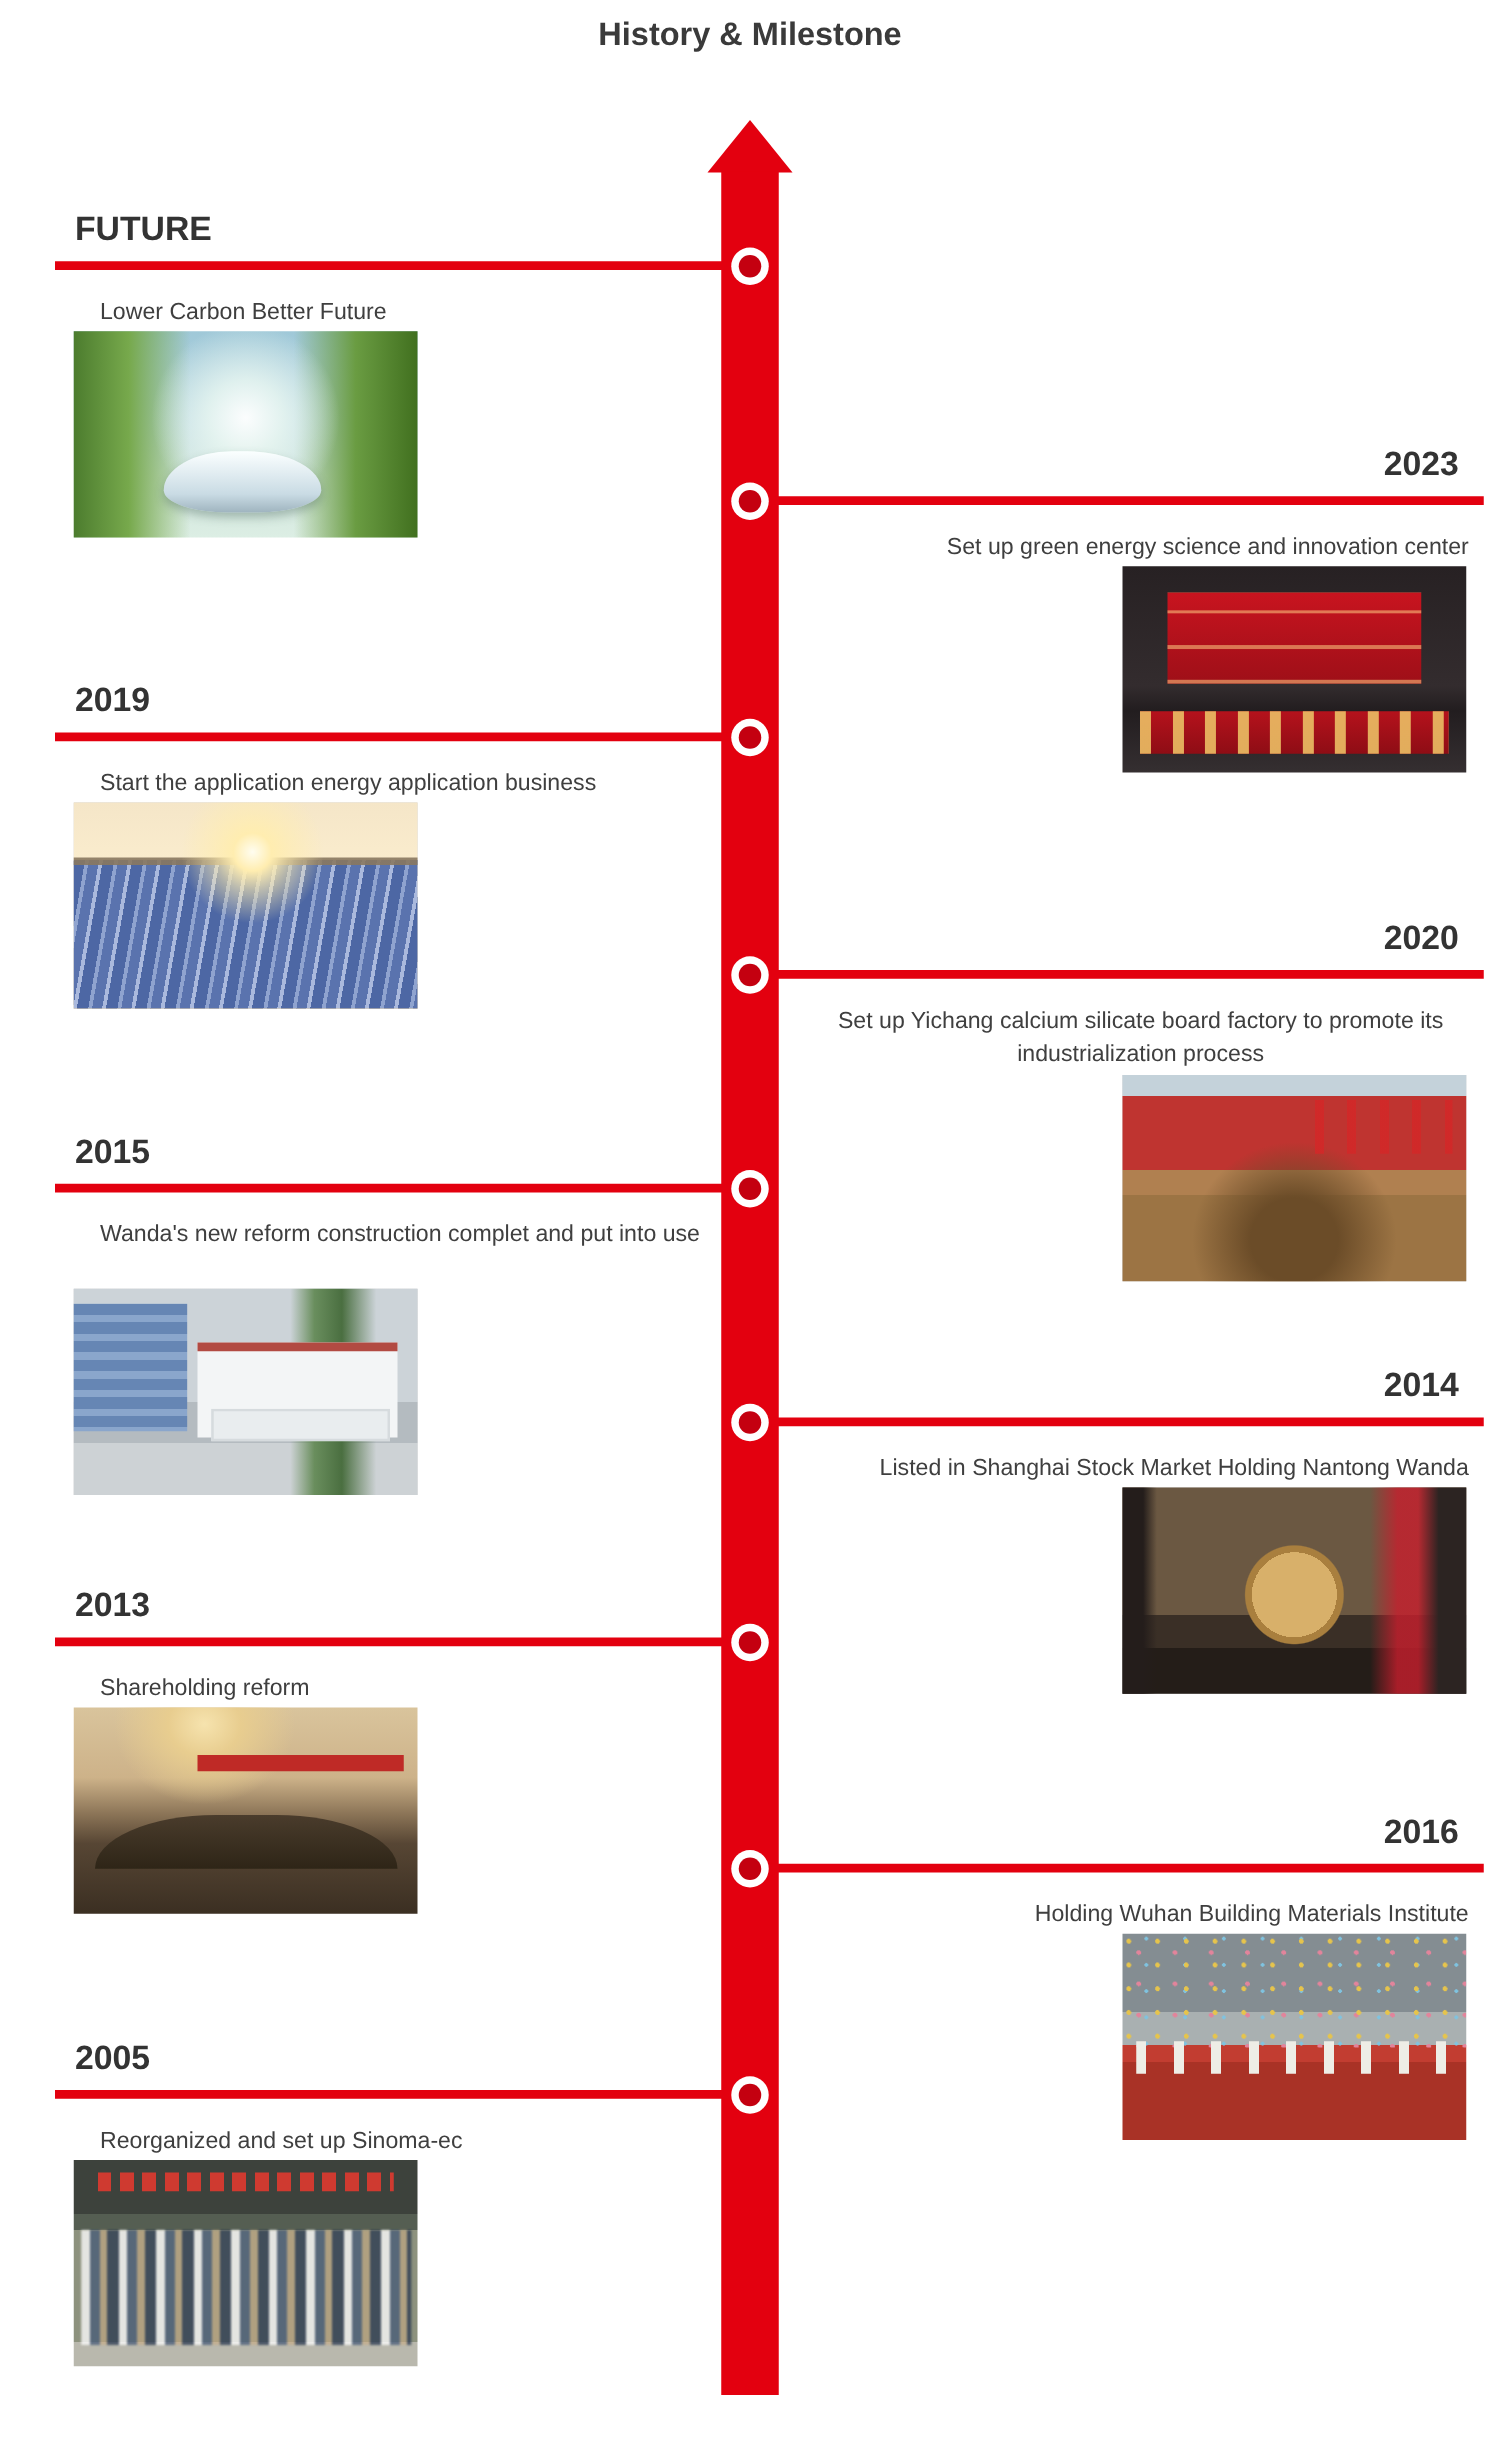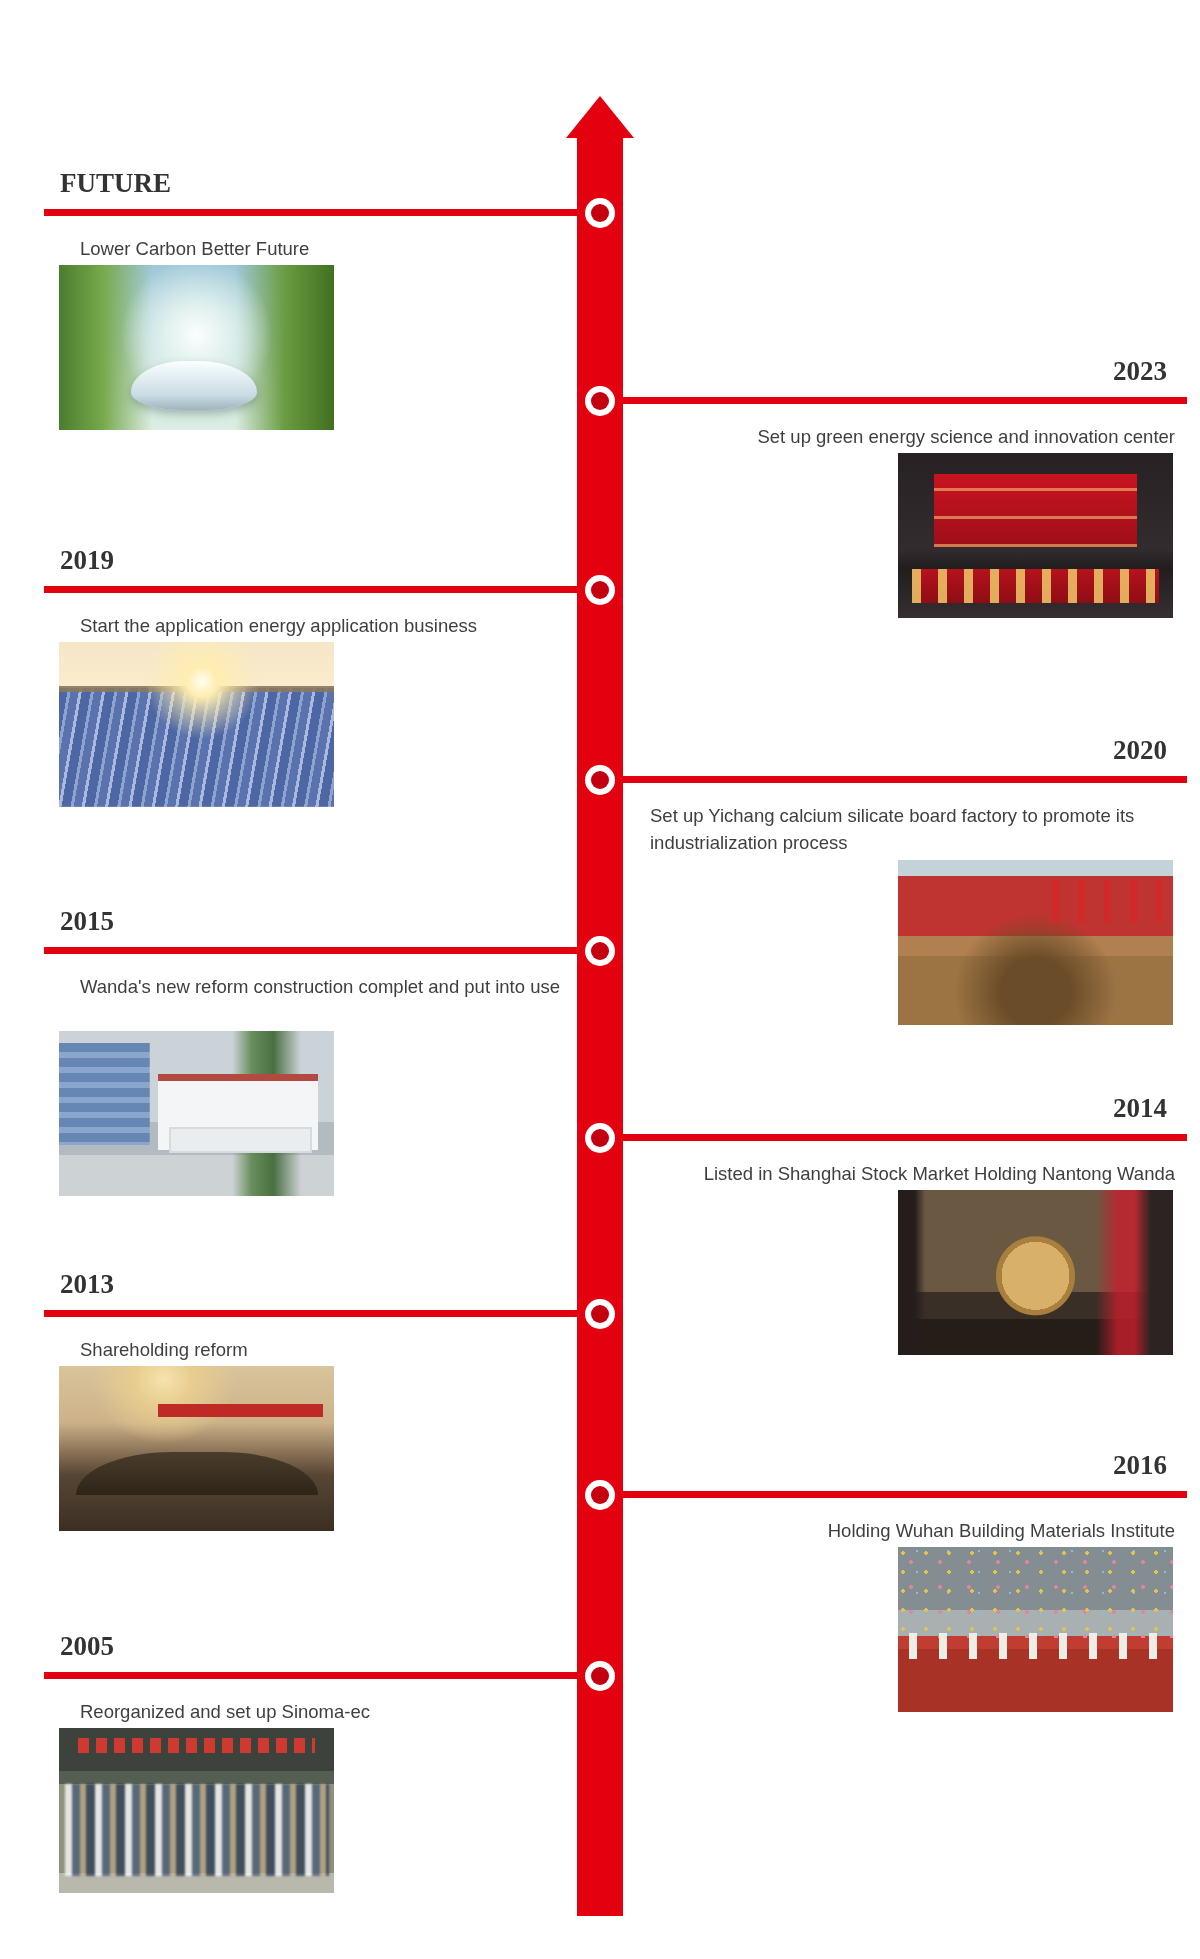--- a/index.html
+++ b/index.html
@@ -24,28 +24,28 @@
   .hline{position:absolute;top:-4px;height:7px;background:var(--timeline-red,#e3000f);z-index:1;}
   .left  .hline{left:44px;width:556px;}
   .right .hline{left:600px;width:587px;}
 
   .node{position:absolute;left:585px;top:-15px;width:30px;height:30px;border-radius:50%;
         background:var(--node-ring-white,#ffffff);z-index:3;}
   .node-inner{width:18px;height:18px;border-radius:50%;margin:6px;
         background:var(--node-inner-red,#c40010);}
 
   .year{position:absolute;bottom:16px;margin:0;font-size:27px;font-weight:700;line-height:1;
-        color:var(--heading-color,#333333);font-family:Liberation Serif, serif;}
+        color:var(--heading-color,#333333);}
   .left  .year{left:60px;}
   .right .year{right:33px;margin-top:24px;}
 
   .desc{position:absolute;top:22px;margin:0;font-size:18.5px;line-height:27px;
         color:var(--text-color,#3f3f3f);}
   .left  .desc{left:60px;max-width:485px;margin-left:20px;}
-  .right .desc{right:25px;max-width:525px;text-align:left;}
+  .right .desc{right:25px;max-width:525px;text-align:center;}
 
   .photo{position:absolute;top:52px;width:275px;height:165px;overflow:hidden;background:#ccc;}
   .left  .photo{left:59px;}
   .right .photo{right:27px;}
   .tall  .photo{top:80px;}
 
   
   .photo-future{background:
     radial-gradient(circle at 50% 42%, rgba(255,255,255,.95) 0%, rgba(235,248,242,.8) 18%, rgba(235,248,242,0) 45%),
     linear-gradient(90deg,#4c7c2e 0%,#77a94c 16%,rgba(119,169,76,0) 34%,rgba(119,169,76,0) 64%,#6a9c42 82%,#41701f 100%),
@@ -112,20 +112,21 @@
     radial-gradient(circle 2px at 13px 15px,#e2849b 90%,transparent),
     radial-gradient(circle 1.5px at 19px 4px,#7fc3e0 90%,transparent);
     background-size:23px 19px,29px 25px,31px 21px;}
   .photo-2009::after{content:"";position:absolute;left:4%;top:52%;width:92%;height:16%;
     background:repeating-linear-gradient(90deg,#eeede6 0 8px,rgba(238,237,230,0) 8px 30px);}
 </style>
 </head>
 <body>
 
 <div class="page">
+  <h1 class="title">History &amp; Milestone</h1>
 
   <div class="arrow-head"></div>
   <div class="arrow-bar"></div>
 
   <section class="milestone left m0">
     <div class="hline"></div>
     <div class="node">
         <div class="node-inner"></div>
       </div>
     <h2 class="year">FUTURE</h2>

